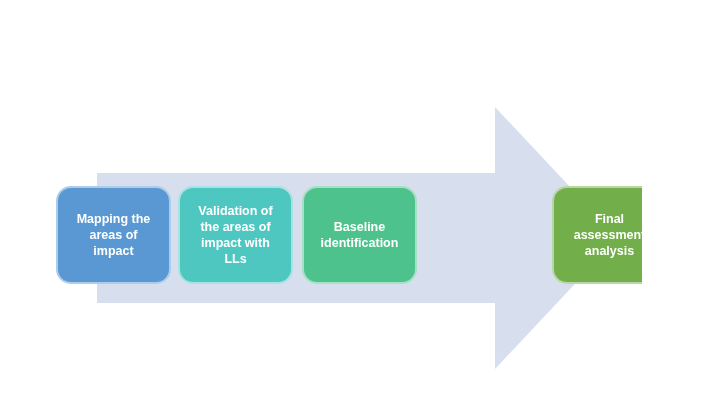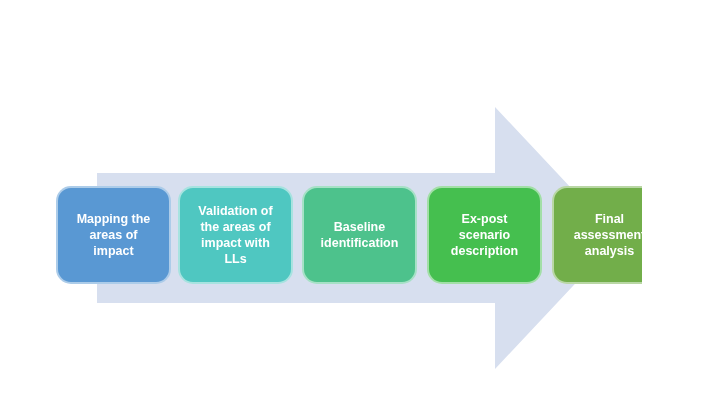--- a/index.html
+++ b/index.html
@@ -70,25 +70,20 @@
 the areas of
 impact with
 LLs</span>
   </div>
 
   <div class="step s3" style="background: rgb(77, 194, 140);">
     <span class="step-label">Baseline
 identification</span>
   </div>
 
-  <div class="step s4" style="background: rgb(69, 191, 79);">
-    <span class="step-label">Ex-post
-scenario
-description</span>
-  </div>
 
   <div class="step s5" style="background: rgb(114, 174, 74);">
     <span class="step-label">Final
 assessment
 analysis</span>
   </div>
 
 </div>
 
 </body></html>

